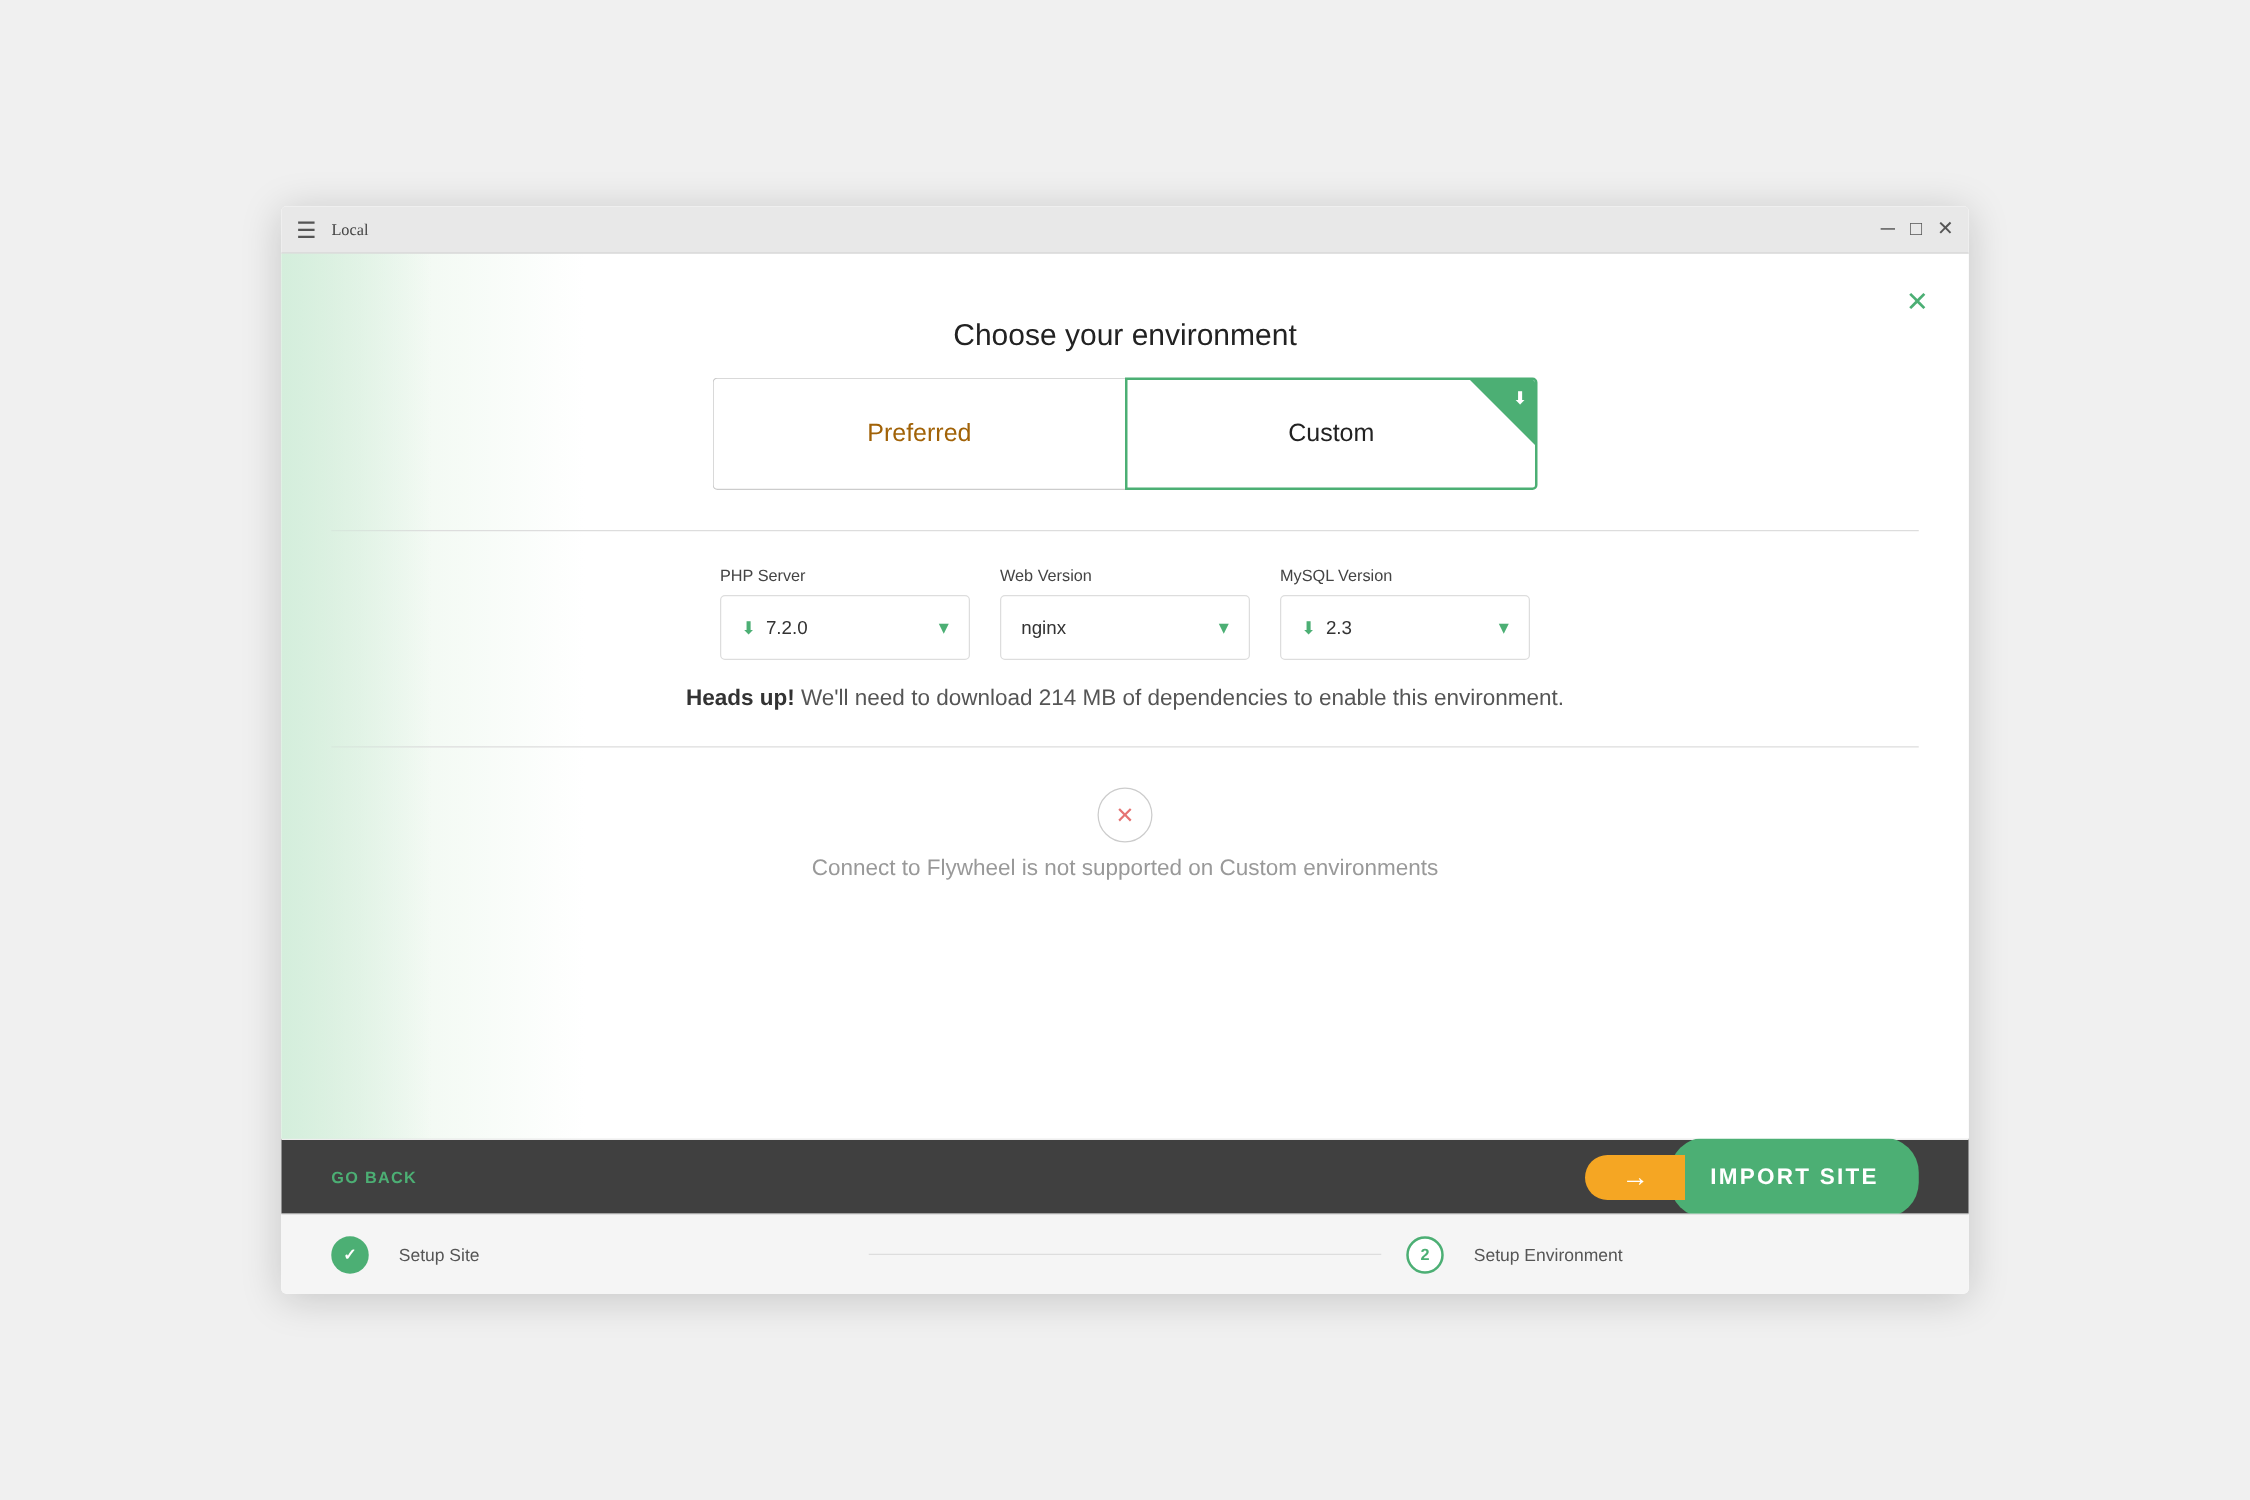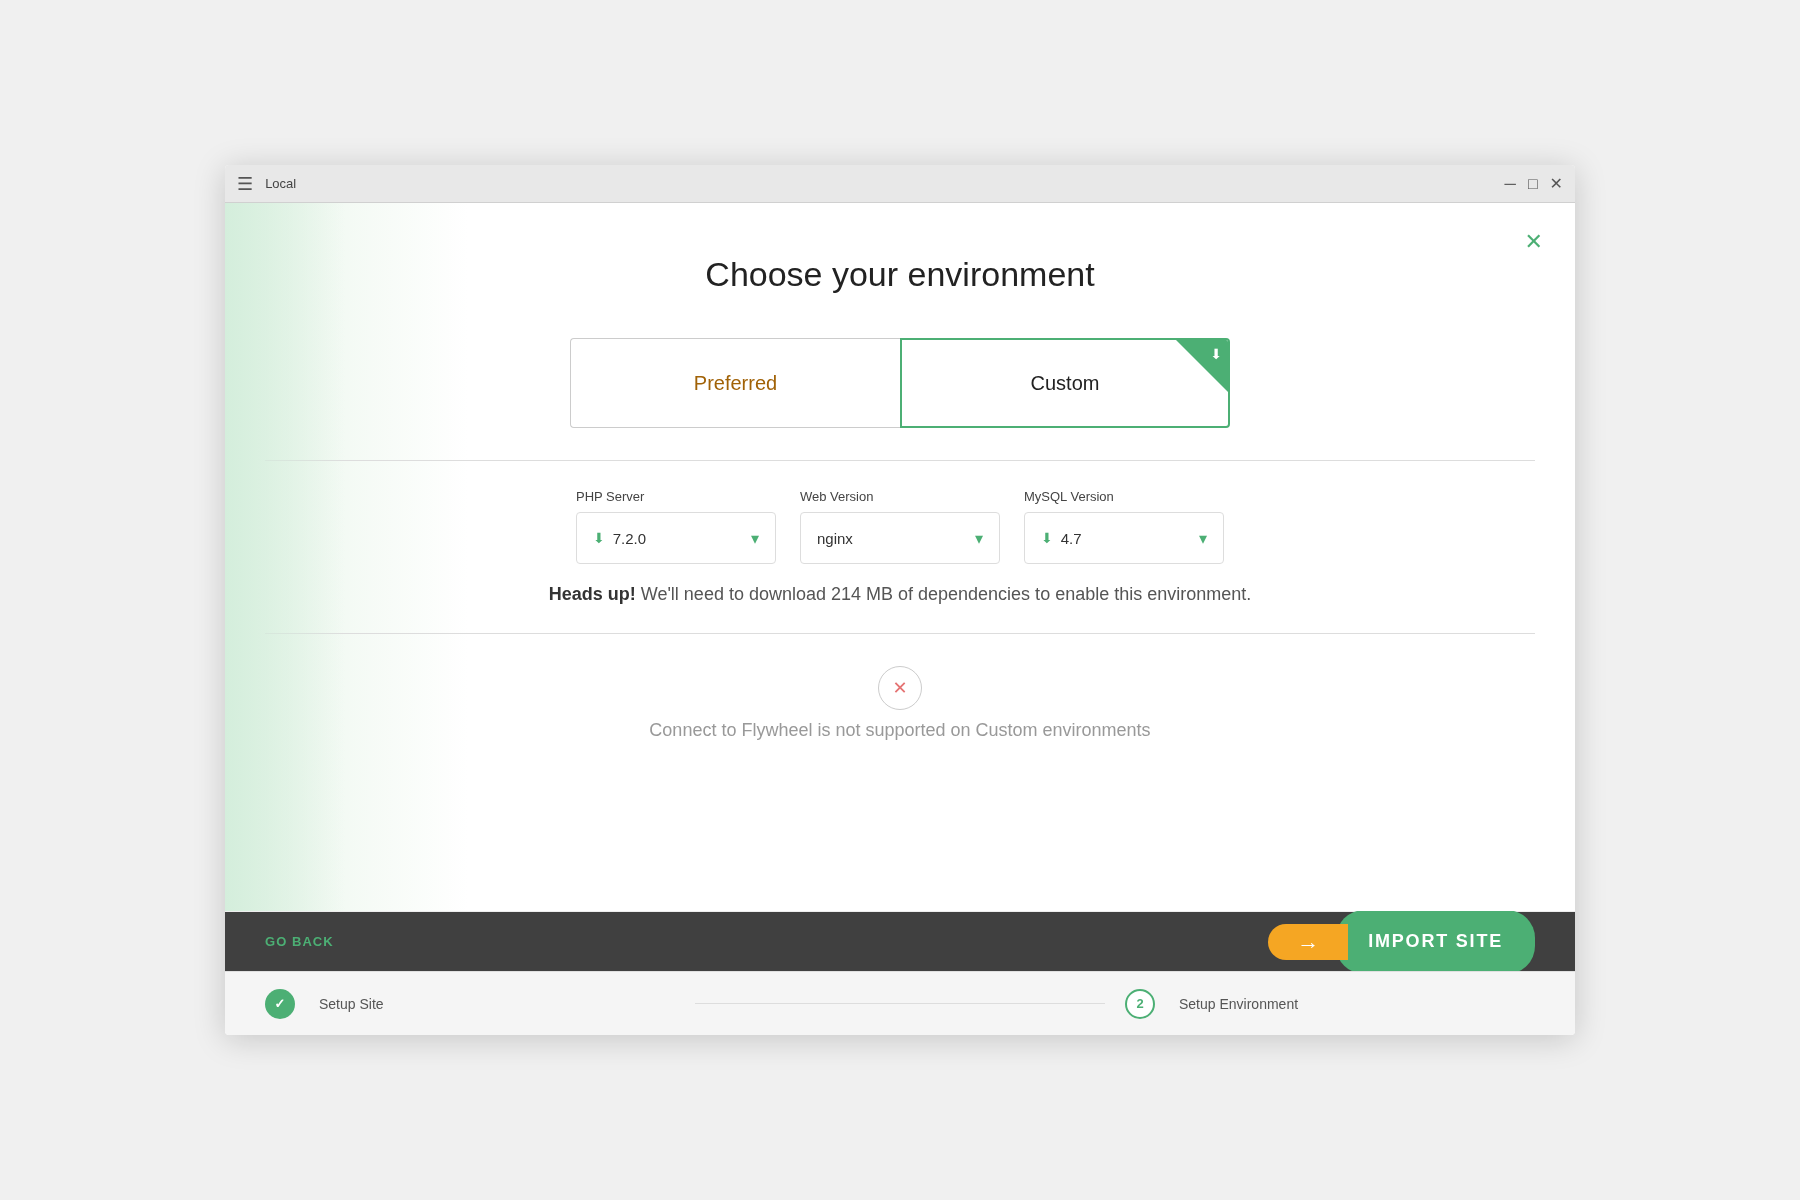--- a/index.html
+++ b/index.html
@@ -39,20 +39,21 @@
     .titlebar-menu {
       font-size: 18px;
       color: #555;
       margin-right: 12px;
       cursor: pointer;
     }
     .titlebar-title {
       font-size: 13px;
       color: #444;
       font-weight: 500;
+      font-family: Liberation Serif, serif;
     }
     .titlebar-controls {
       margin-left: auto;
       display: flex;
       gap: 12px;
       align-items: center;
     }
     .titlebar-btn {
       font-size: 16px;
       color: #555;
@@ -82,25 +83,25 @@
       cursor: pointer;
       background: none;
       border: none;
       font-weight: 300;
       line-height: 1;
     }
 
     
     .page-heading {
       text-align: center;
-      font-size: 34px;
+      font-size: 24px;
       font-weight: 400;
       color: #222;
       margin-top: 52px;
-      margin-bottom: 44px;
+      margin-bottom: 19px;
     }
 
     
     .env-selector {
       display: flex;
       justify-content: center;
       gap: 0;
       margin-bottom: 32px;
     }
 
@@ -423,21 +424,21 @@
           </span>
           <span class="chevron-icon">▾</span>
         </div>
       </div>
 
       <div class="config-item">
         <span class="config-label">MySQL Version</span>
         <div class="config-select">
           <span class="config-select-value">
             <span class="download-icon">⬇</span>
-            <span>4.7</span>
+            <span>2.3</span>
           </span>
           <span class="chevron-icon">▾</span>
         </div>
       </div>
     </div>
 
     <p class="notice">
       <strong>Heads up!</strong>
       <span> We'll need to download 214 MB of dependencies to enable this environment.</span>
     </p>

